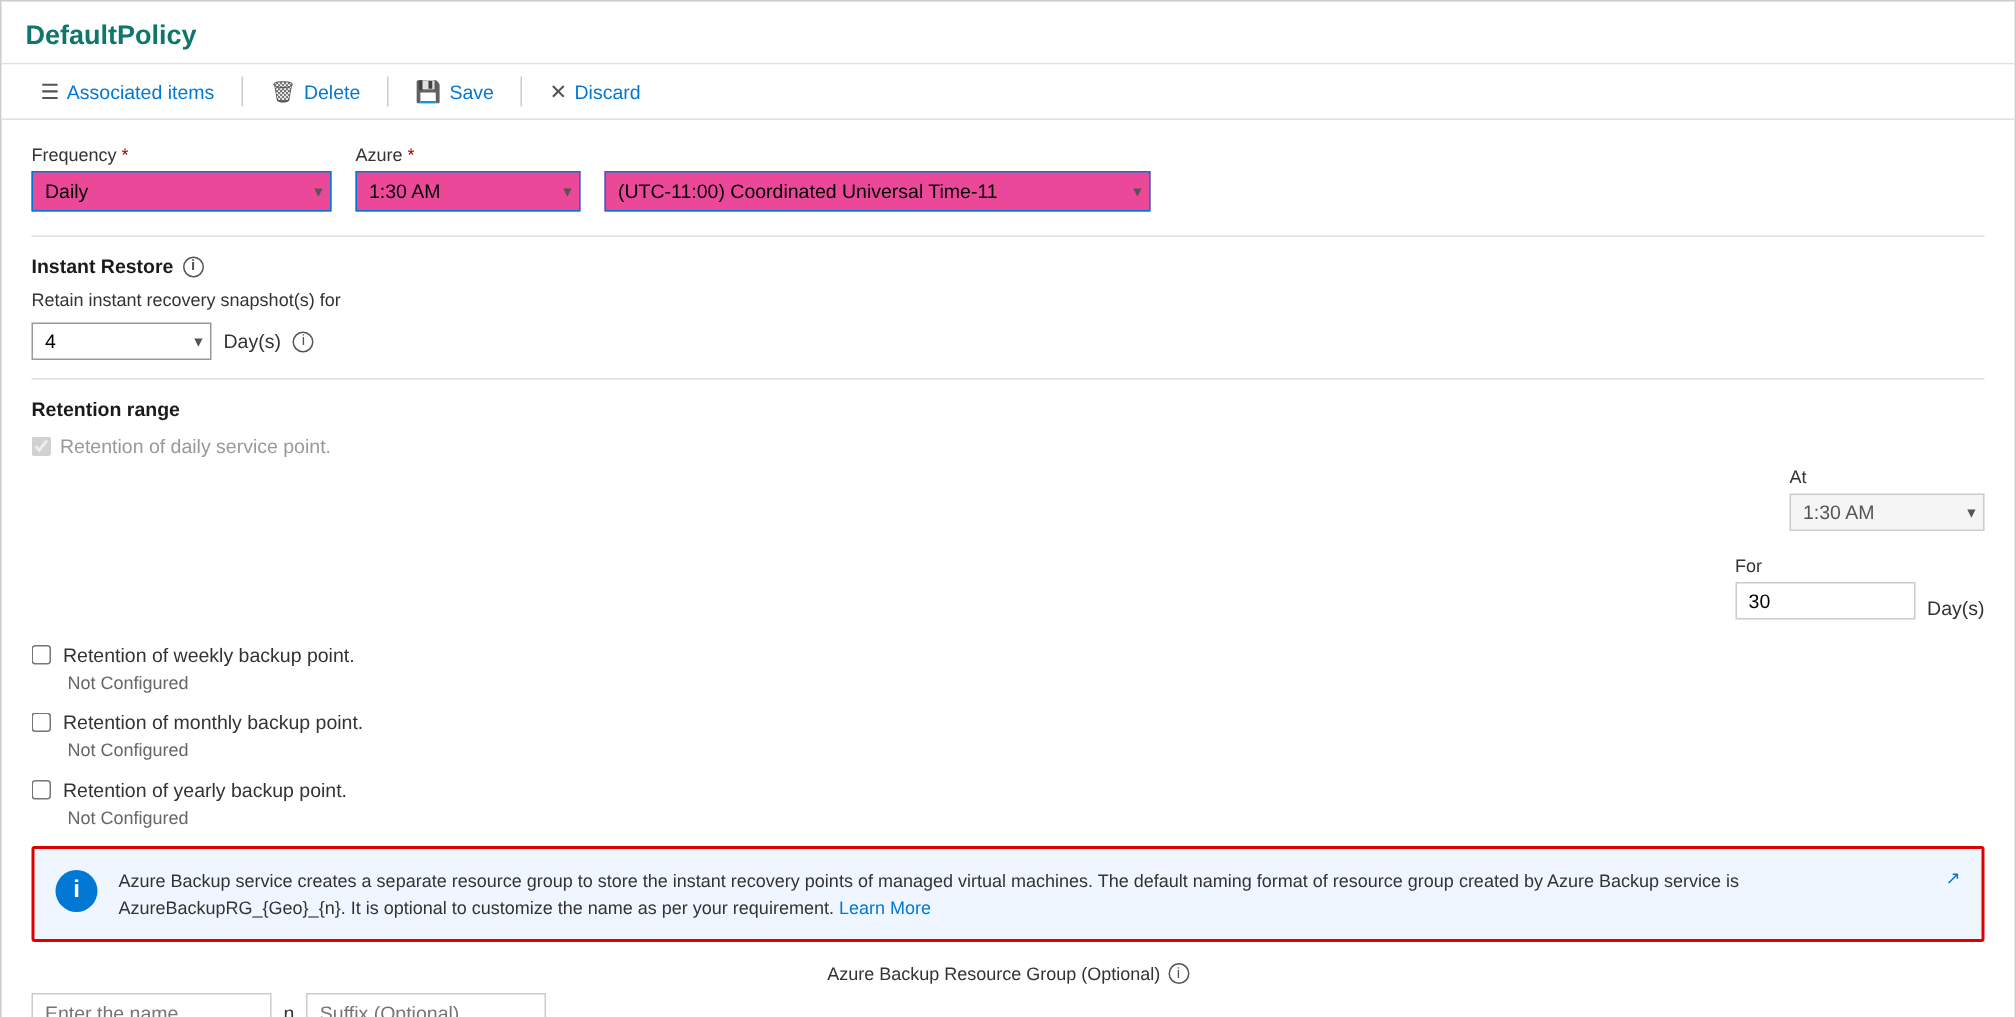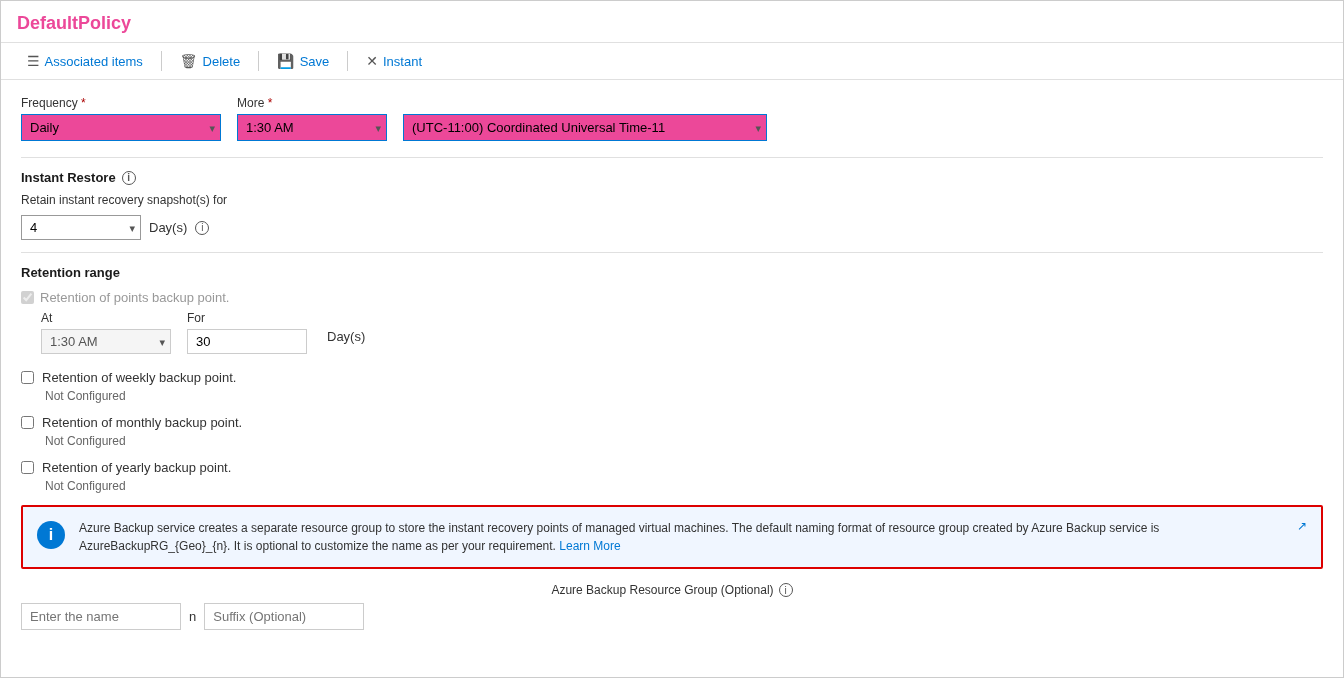--- a/index.html
+++ b/index.html
@@ -13,21 +13,21 @@
       border: 1px solid #ccc;
       max-width: 1344px;
       min-height: 678px;
       background: #fff;
       overflow: hidden;
     }
     .page-title {
       font-size: 18px;
       font-weight: 600;
       padding: 12px 16px 8px 16px;
-      color: #ec4899;
+      color: #0f766e;
       border-bottom: 1px solid #e0e0e0;
     }
     .toolbar {
       display: flex;
       align-items: center;
       gap: 4px;
       padding: 6px 16px;
       border-bottom: 1px solid #e0e0e0;
       background: #fff;
     }
@@ -170,20 +170,21 @@
       color: #999;
       font-size: 13px;
     }
     .check-row input[type=checkbox]:disabled { cursor: default; }
     .at-for-row {
       display: flex;
       align-items: flex-end;
       gap: 16px;
       margin-bottom: 16px;
       padding-left: 20px;
+      flex-direction: column;
     }
     .at-for-group {
       display: flex;
       flex-direction: column;
       gap: 4px;
     }
     .at-for-label {
       font-size: 12px;
       color: #333;
     }
@@ -320,21 +321,21 @@
       <span>Delete</span>
     </button>
     <div class="toolbar-sep"></div>
     <button class="toolbar-btn">
       <span class="icon">💾</span>
       <span>Save</span>
     </button>
     <div class="toolbar-sep"></div>
     <button class="toolbar-btn">
       <span class="icon">✕</span>
-      <span>Instant</span>
+      <span>Discard</span>
     </button>
   </div>
 
   <div class="content">
 
     <div class="form-row">
       <div class="form-group">
         <label class="form-label">
           <span>Frequency</span>
           <span class="required-star"> *</span>
@@ -343,21 +344,21 @@
           <select>
             <option>Daily</option>
             <option>Weekly</option>
             <option>Monthly</option>
           </select>
           <span class="chevron">▾</span>
         </div>
       </div>
       <div class="form-group">
         <label class="form-label">
-          <span>More</span>
+          <span>Azure</span>
           <span class="required-star"> *</span>
         </label>
         <div class="select-wrapper time-select">
           <select>
             <option>12:00 AM</option>
             <option>12:30 AM</option>
             <option>1:00 AM</option>
             <option selected="">1:30 AM</option>
             <option>2:00 AM</option>
           </select>
@@ -396,36 +397,36 @@
       <span class="unit-label">Day(s)</span>
       <span class="info-icon">i</span>
     </div>
 
     <hr class="divider">
 
     <div class="retention-range-label" style="margin-bottom:10px;">Retention range</div>
 
     <div class="check-row">
       <input type="checkbox" checked="" disabled="" style="">
-      <span>Retention of points backup point.</span>
+      <span>Retention of daily service point.</span>
     </div>
 
     <div class="at-for-row">
       <div class="at-for-group">
         <span class="at-for-label">At</span>
         <div class="at-select-wrapper">
           <select>
             <option selected="">1:30 AM</option>
           </select>
           <span class="chevron">▾</span>
         </div>
       </div>
       <div class="at-for-group">
         <span class="at-for-label">For</span>
-        <div style="display:flex;align-items:flex-start;gap:20px;">
+        <div style="display:flex;align-items:flex-end;gap:8px;">
           <input type="text" class="for-input" value="30" style="">
           <span class="unit-label">Day(s)</span>
         </div>
       </div>
     </div>
 
     <div class="checkbox-section">
       <div class="checkbox-row">
         <input type="checkbox" style="">
         <span>Retention of weekly backup point.</span>

